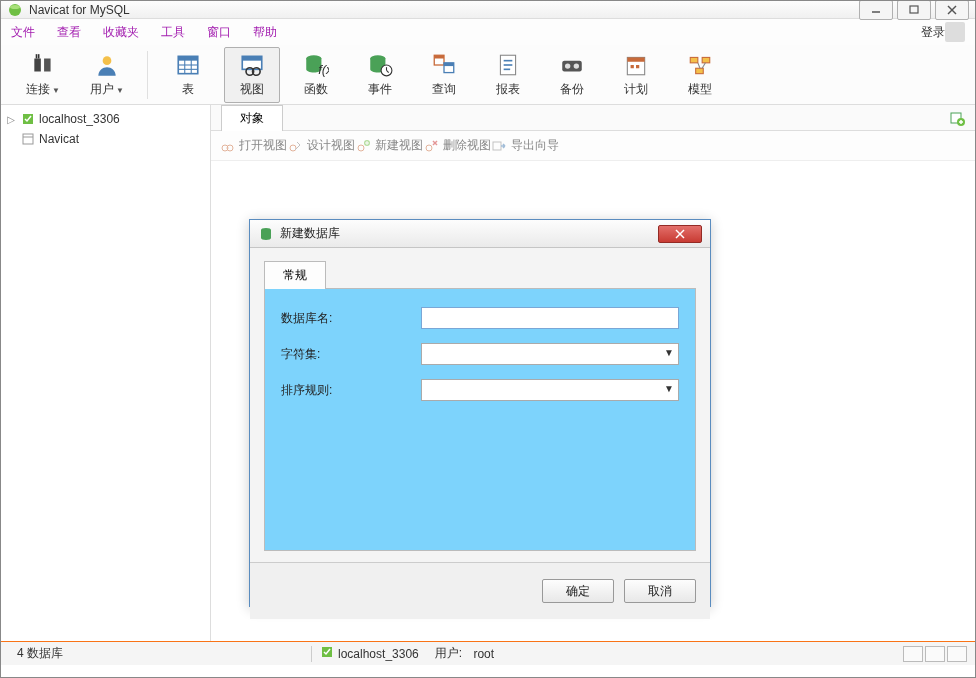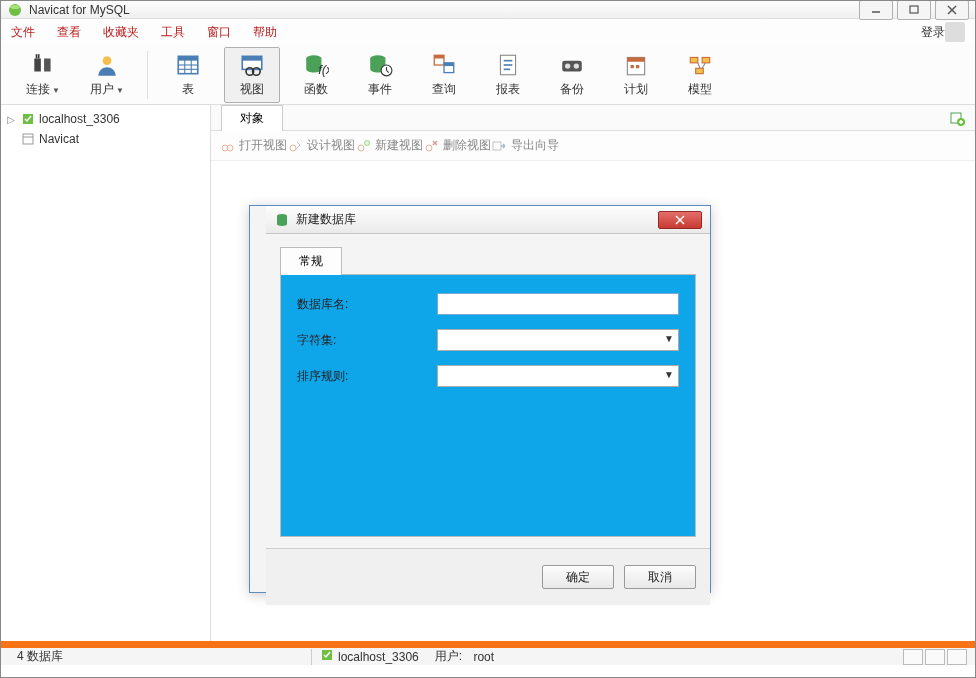--- a/index.html
+++ b/index.html
@@ -5,21 +5,21 @@
 * { box-sizing: border-box; margin: 0; padding: 0; font-family: "Microsoft YaHei", "Segoe UI", sans-serif; font-size: 12px; }
 body { background: #fff; width: 976px; height: 678px; overflow: hidden; border: 1px solid #888; position: relative; }
 
 .titlebar { height: 18px; display: flex; align-items: center; padding: 0 6px; background: linear-gradient(#fdfdfd,#f0f0f0); border-bottom: 1px solid #ddd; }
 .titlebar .app-icon { width:16px; height:16px; margin-right:6px; }
 .titlebar .title { flex:1; color:#333; }
 .win-btns { display:flex; gap:0; }
 .win-btn { width:34px; height:20px; border:1px solid #b0b0b0; background:#f5f5f5; margin-left:4px; display:flex; align-items:center; justify-content:center; border-radius:2px; }
 
 .menubar { height:26px; display:flex; align-items:center; padding:0 10px; gap:22px; background:#fdfdfd; }
-.menubar .menu-item { color:#b91c1c; cursor:default; }
+.menubar .menu-item { color:#a21caf; cursor:default; }
 .menubar .spacer { flex:1; }
 .login-area { display:flex; align-items:center; color:#333; }
 .avatar { width:20px; height:20px; background:#ddd; border-radius:2px; }
 
 .ribbon { height:60px; display:flex; align-items:center; background:#fcfcfc; border-bottom:1px solid #ddd; padding:0 6px; }
 .ribbon .group { display:flex; gap:8px; padding:0 8px; }
 .ribbon .vsep { width:1px; height:48px; background:#e0e0e0; margin:0 4px; }
 .ribbon-btn { width:56px; height:56px; display:flex; flex-direction:column; align-items:center; justify-content:center; gap:2px; border:1px solid transparent; }
 .ribbon-btn.active { border:1px solid #b0b0b0; background:#f0f0f0; border-radius:2px; }
 .ribbon-btn .ricon { width:28px; height:28px; display:flex; align-items:center; justify-content:center; }
@@ -40,38 +40,38 @@
 .add-icon { width:16px; height:16px; }
 
 .toolbar { height:30px; display:flex; align-items:center; padding:0 8px; border-bottom:1px solid #eee; background:#fdfdfd; }
 .tool-btn { display:flex; align-items:center; gap:4px; color:#888; }
 .tool-btn .ticon { width:16px; height:16px; opacity:0.5; }
 .toolbar .right { margin-left:auto; }
 .search-icon { width:16px; height:16px; color:#6aa0c8; }
 
 .canvas { flex:1; background:#fff; position:relative; }
 
-.dialog { position:absolute; left:248px; top:204px; width:462px; height:388px; border:1px solid #5a8cbf; background:#f4f4f4; box-shadow:0 2px 12px rgba(0,0,0,0.2);padding-left:16px; }
+.dialog { position:absolute; left:248px; top:218px; width:462px; height:388px; border:1px solid #5a8cbf; background:#f4f4f4; box-shadow:0 2px 12px rgba(0,0,0,0.2); }
 .dlg-title { height:28px; background:linear-gradient(#fdfdfd,#eaeaea); border-bottom:1px solid #c5c5c5; display:flex; align-items:center; padding:0 8px; }
 .dlg-title .dicon { width:16px; height:16px; margin-right:6px; }
 .dlg-title .dtitle { flex:1; color:#222; }
 .dlg-close { width:44px; height:18px; background:linear-gradient(#e36f6a,#c83b33); border:1px solid #932a24; border-radius:2px; display:flex; align-items:center; justify-content:center; }
 .dlg-body { padding:12px 14px; height:calc(100% - 28px - 44px); }
 .dlg-tabs { display:flex; border-bottom:1px solid #bbb; }
 .dlg-tab { padding:5px 18px; border:1px solid #bbb; border-bottom:none; background:#fdfdfd; position:relative; top:1px; }
-.dlg-form { background:#0ea5e9; border:1px solid #bbb; border-top:none; height:calc(100% - 28px); padding:18px 16px; }
+.dlg-form { background:#7dd3fc; border:1px solid #bbb; border-top:none; height:calc(100% - 28px); padding:18px 16px; }
 .form-row { display:flex; align-items:center; margin-bottom:14px; }
 .form-label { width:140px; color:#222; }
 .form-input { flex:1; height:22px; border:1px solid #7aa7d6; padding:0 4px; background:#fff; }
 .form-input.combo { border:1px solid #aaa; position:relative; }
 .combo-arrow { position:absolute; right:4px; top:3px; font-size:10px; color:#333; }
 .dlg-footer { height:57px; border-top:1px solid #ccc; display:flex; align-items:center; justify-content:flex-end; padding:0 14px; gap:10px; background:#f0f0f0; }
 .dlg-btn { width:72px; height:24px; border:1px solid #999; background:linear-gradient(#fdfdfd,#e8e8e8); border-radius:2px; text-align:center; line-height:22px; color:#222; }
 
-.statusbar { height:24px; border-top:7px solid #f97316; background:#f5f5f5; display:flex; align-items:center; padding:0 8px; }
+.statusbar { height:24px; border-top:1px solid #f97316; background:#f5f5f5; display:flex; align-items:center; padding:0 8px; }
 .status-cell { padding:0 8px; color:#333; display:flex; align-items:center; gap:4px; }
 .status-sep { width:1px; height:16px; background:#ccc; }
 .view-switch { margin-left:auto; display:flex; gap:2px; }
 .vs-btn { width:20px; height:16px; border:1px solid #bbb; background:#fafafa; }
 </style>
 </head>
 <body>
 
 <div class="titlebar">
   <span class="app-icon">

